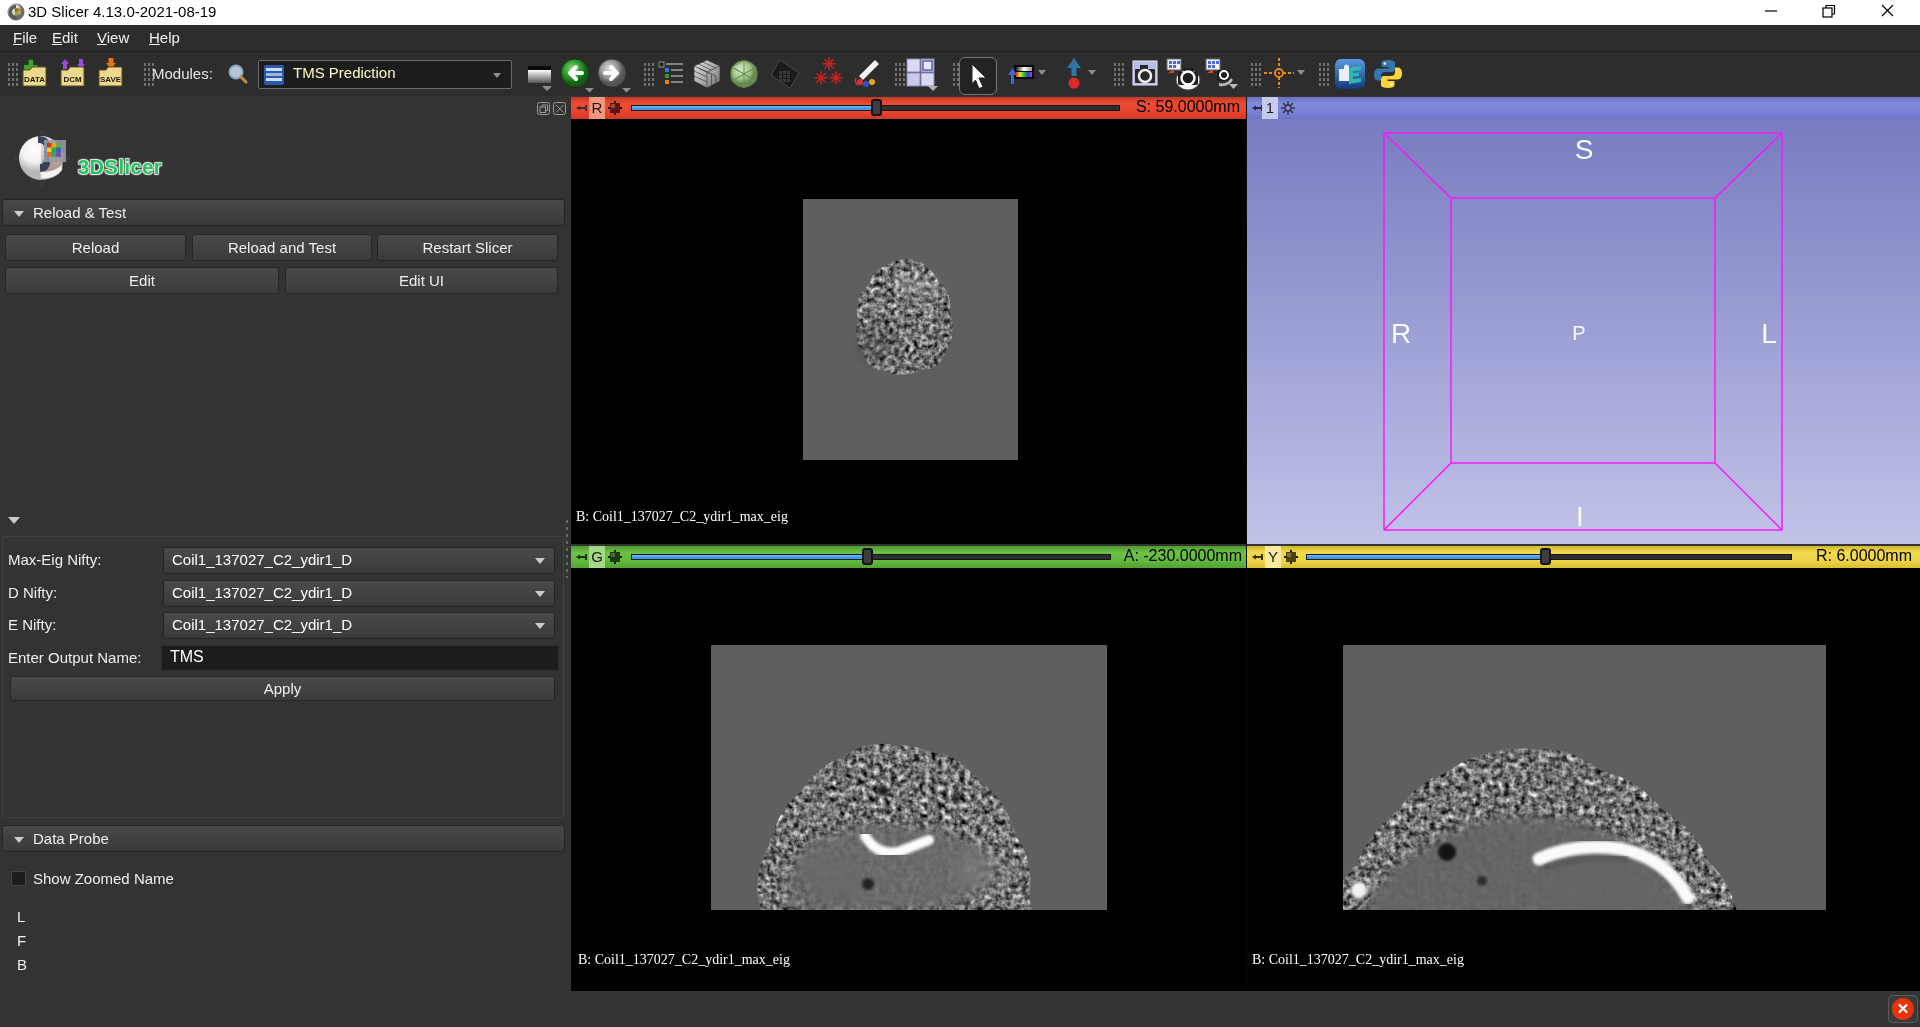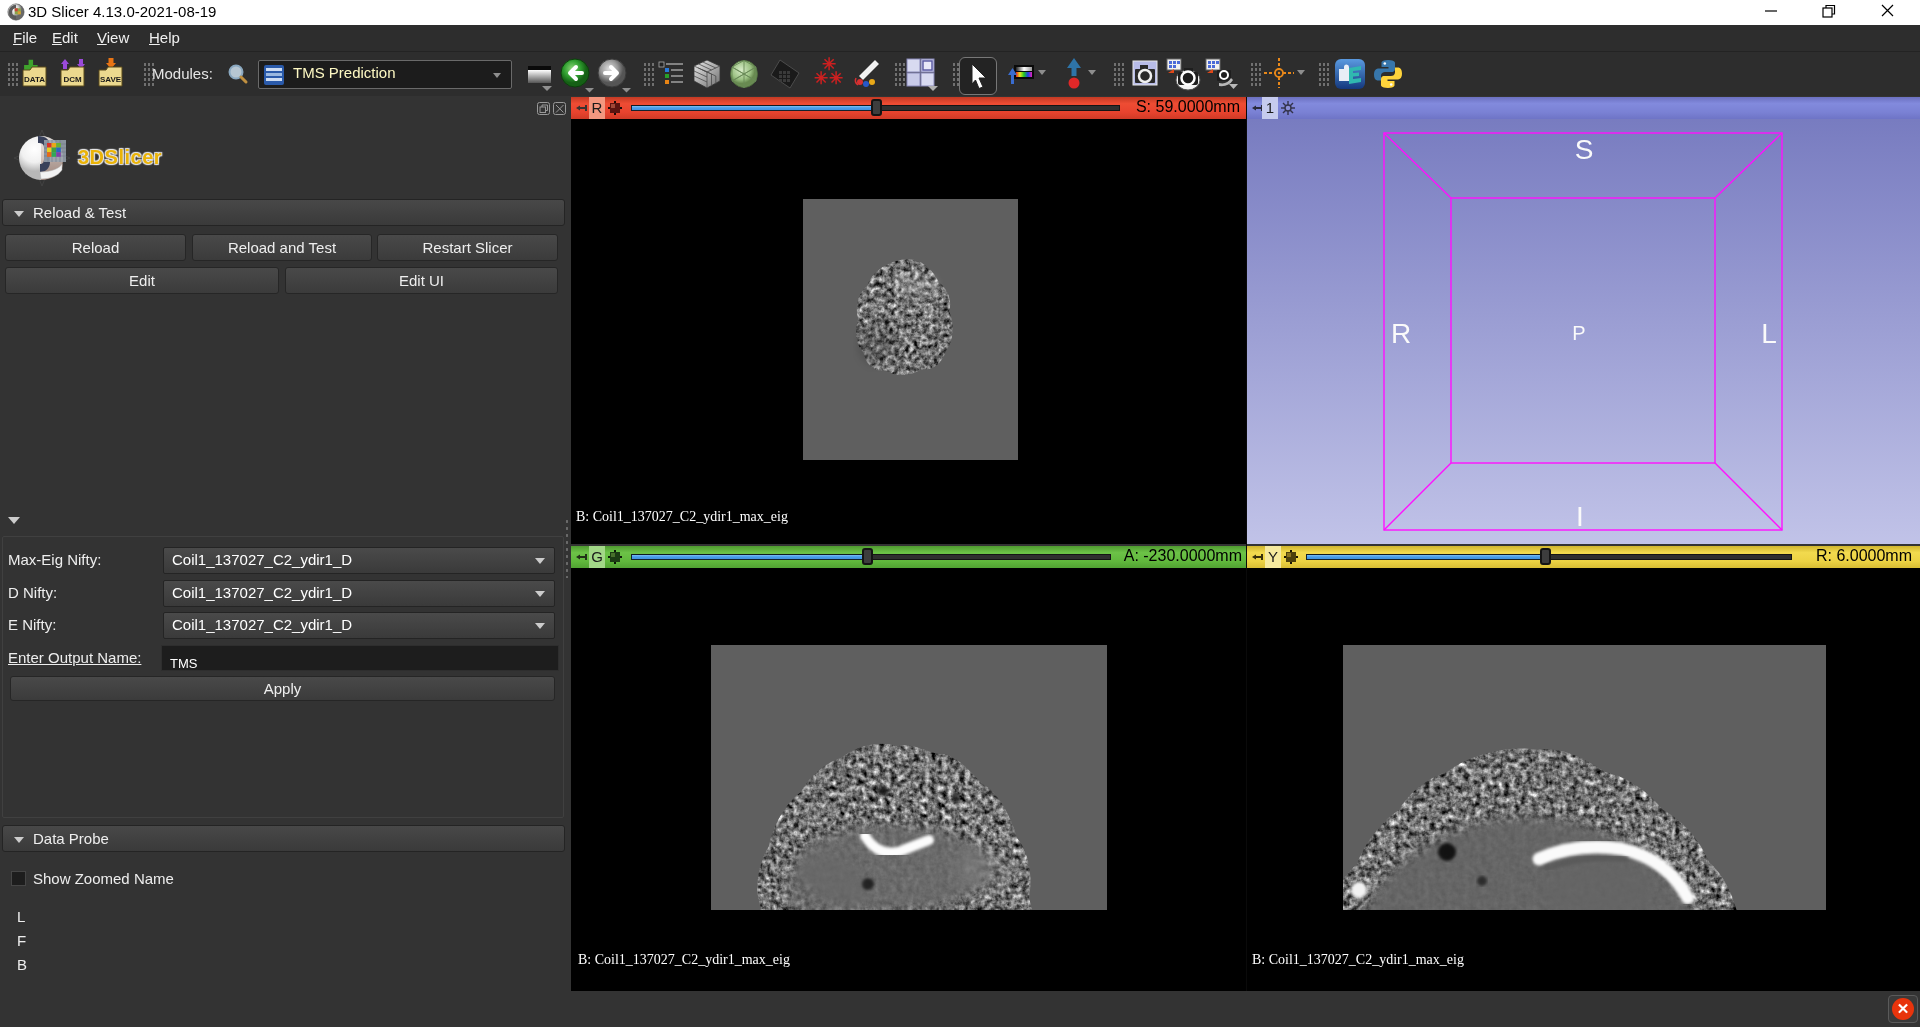--- a/index.html
+++ b/index.html
@@ -378,21 +378,21 @@
         <rect x="46.2" y="17" width="4.6" height="4.6" fill="#68b030"></rect>
       <rect x="37" y="21.6" width="4.6" height="4.6" fill="#e8d020"></rect>
         <rect x="41.6" y="21.6" width="4.6" height="4.6" fill="#40a040"></rect>
         <rect x="46.2" y="21.6" width="4.6" height="4.6" fill="#2868c0"></rect>
       <rect x="37" y="26.2" width="4.6" height="4.6" fill="#e86818"></rect>
         <rect x="41.6" y="26.2" width="4.6" height="4.6" fill="#30a858"></rect>
         <rect x="46.2" y="26.2" width="4.6" height="4.6" fill="#8040a8"></rect>
     </g>
     <path d="M30 46 C 42 46 50 42 52 38 L52 44 C 48 50 40 53 31 53 Z" fill="#f2f2f2" stroke="#b0b0b0" stroke-width="0.5"></path>
   </svg>
-  <div class="abs" style="left:78px; top:146px; font-size:20px; font-weight:bold; color:#eab308; letter-spacing:0.5px; text-shadow:-1px -1px 1px #e8e8e8,1px -1px 1px #e8e8e8,-1px 1px 1px #e8e8e8,1px 1px 1px #e8e8e8;">3DSlicer</div>
+  <div class="abs" style="left:78px; top:156px; font-size:20px; font-weight:bold; color:#22c55e; letter-spacing:0.5px; text-shadow:-1px -1px 1px #e8e8e8,1px -1px 1px #e8e8e8,-1px 1px 1px #e8e8e8,1px 1px 1px #e8e8e8;">3DSlicer</div>
 
   <div class="secheader" style="top:199px;">
       <div class="tri"></div>
       <div class="lbl">Reload &amp; Test</div>
     </div>
   <div class="btn" style="left:5px;  top:234px; width:181px;">Reload</div>
   <div class="btn" style="left:192px;top:234px; width:180px;">Reload and Test</div>
   <div class="btn" style="left:377px;top:234px; width:181px;">Restart Slicer</div>
   <div class="btn" style="left:5px;  top:267px; width:274px;">Edit</div>
   <div class="btn" style="left:285px;top:267px; width:273px;">Edit UI</div>
@@ -408,23 +408,23 @@
   <div class="flabel" style="top:584px;">D Nifty:</div>
   <div class="combo" style="top:580px;">
       <div class="ctext">Coil1_137027_C2_ydir1_D</div>
       <div class="carr"></div>
     </div>
   <div class="flabel" style="top:616px;">E Nifty:</div>
   <div class="combo" style="top:612px;">
       <div class="ctext">Coil1_137027_C2_ydir1_D</div>
       <div class="carr"></div>
     </div>
-  <div class="flabel" style="top:649px;text-decoration:underline;">Enter Output Name:</div>
+  <div class="flabel" style="top:649px;">Enter Output Name:</div>
   <div class="abs" style="left:161px; top:645px; width:398px; height:26px; background:#1d1d1d; border:1px solid #2e2e2e;">
-    <div class="abs" style="left:8px; top:10px; color:#fff; font-size:13px;">TMS</div>
+    <div class="abs" style="left:8px; top:2px; color:#fff; font-size:16px;">TMS</div>
   </div>
   <div class="btn" style="left:10px; top:676px; width:545px; height:25px; line-height:23px;">Apply</div>
 
   <div class="secheader" style="top:825px;">
       <div class="tri"></div>
       <div class="lbl">Data Probe</div>
     </div>
   <div class="abs" style="left:11px; top:871px; width:15px; height:15px; background:#1d1d1d; border:1px solid #454545;"></div>
   <div class="abs" style="left:33px; top:870px; color:#eeeeee; font-size:15px;">Show Zoomed Name</div>
   <div class="abs" style="left:17px; top:908px; color:#eeeeee; font-size:15px;">L</div>

